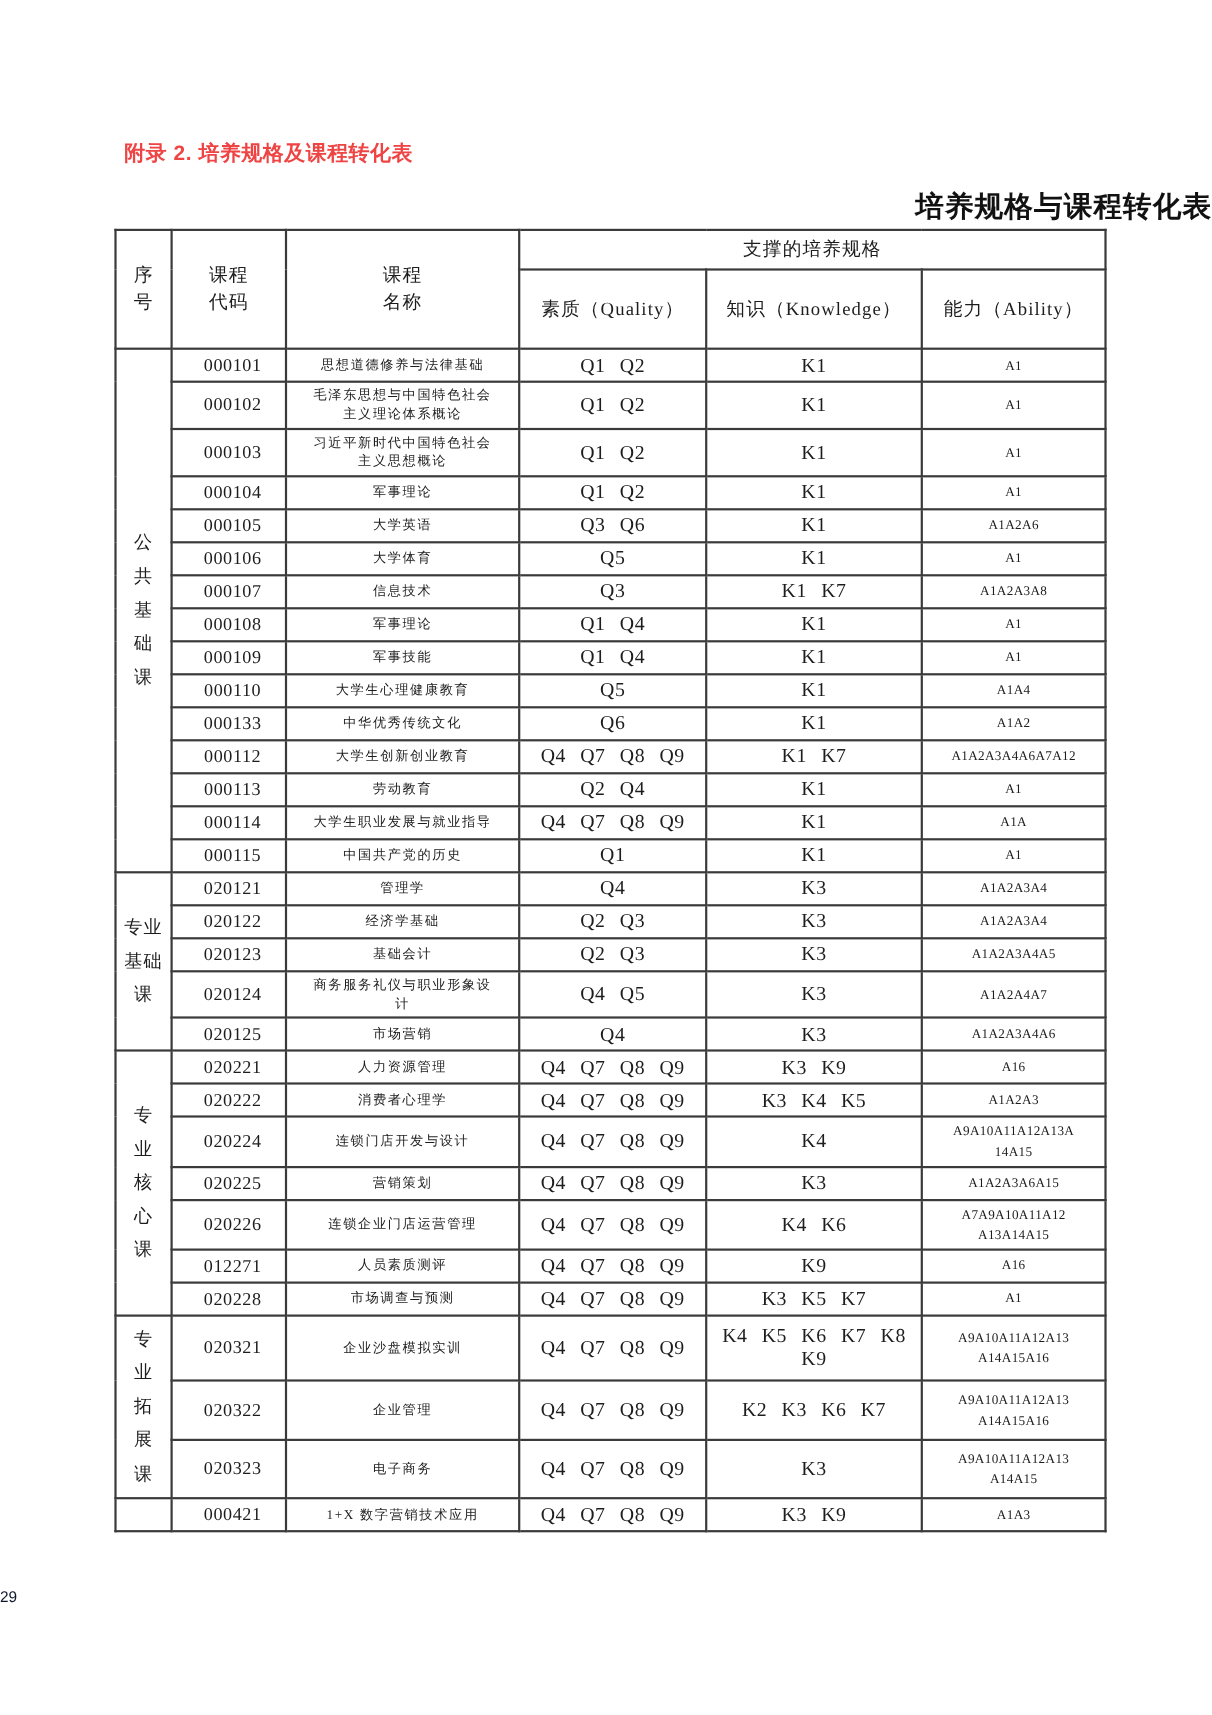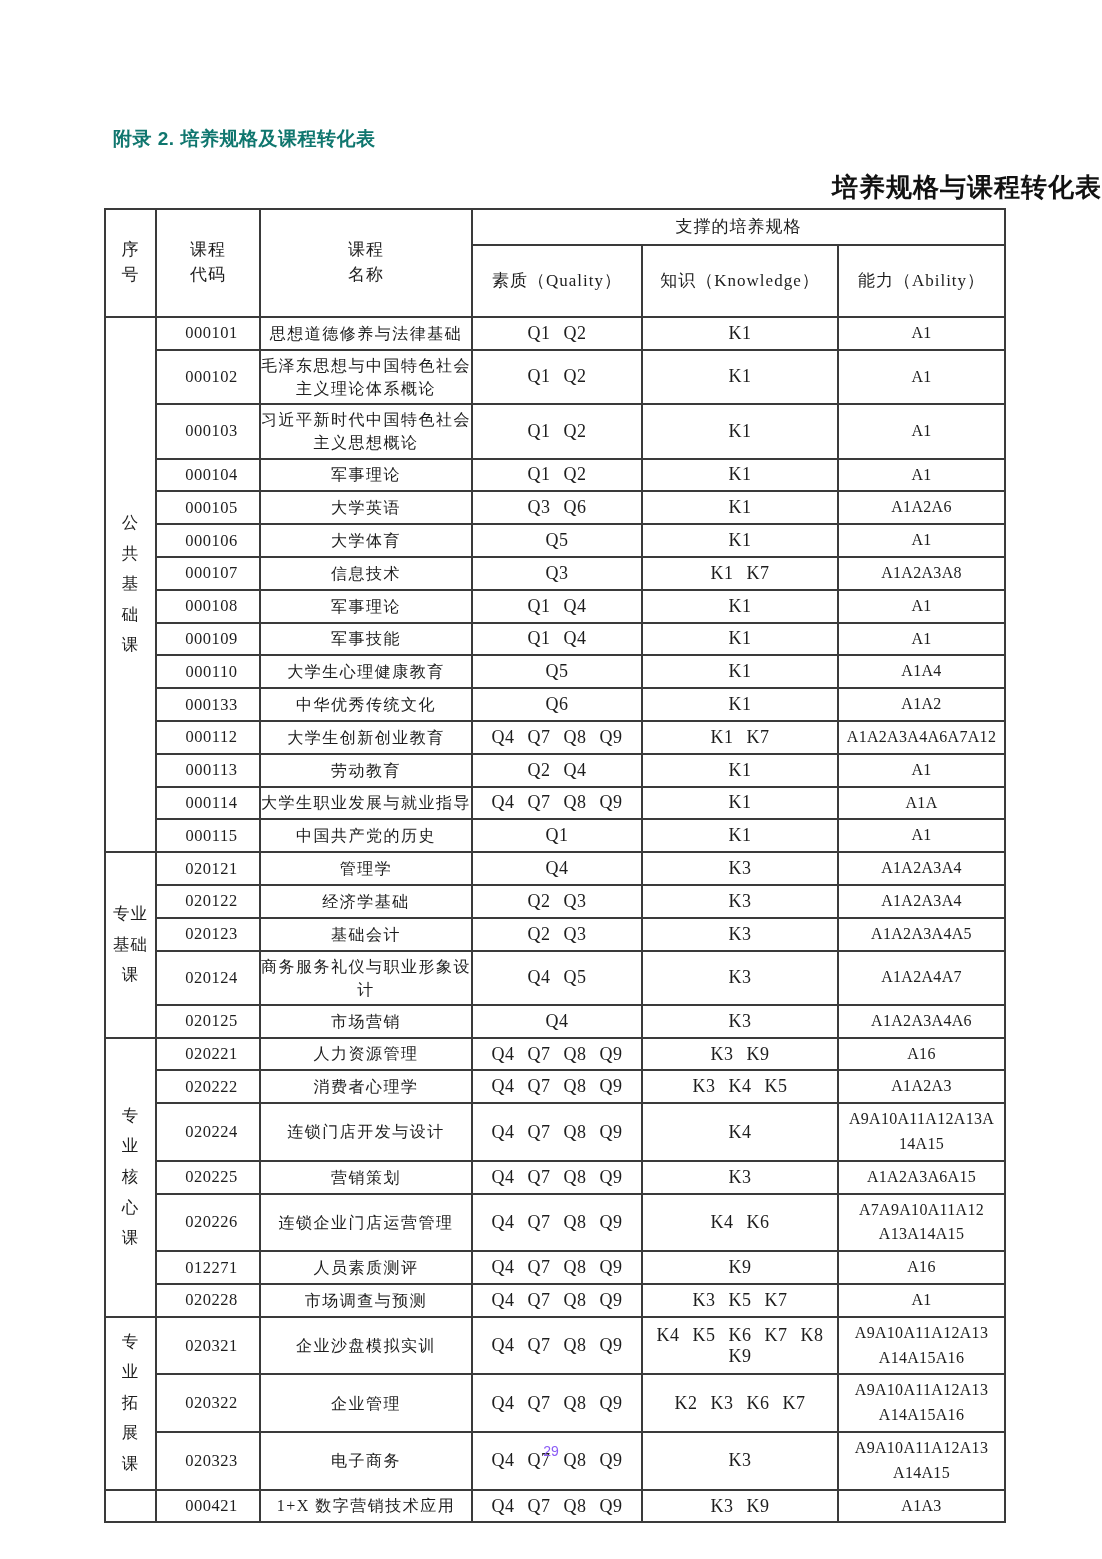--- a/index.html
+++ b/index.html
@@ -14,21 +14,21 @@
     overflow: hidden;
   }
   .appendix-heading {
     position: absolute;
     left: 113px;
     top: 126px;
     font-family: "Liberation Sans", "DejaVu Sans", sans-serif;
     font-weight: bold;
     font-size: 19px;
     letter-spacing: 0.5px;
-    color: #0f766e;
+    color: #ef4444;
   }
   .table-title {
     position: absolute;
     left: 0;
     top: 170px;
     width: 100%;
     text-align: right;
     font-family: "Liberation Sans", "DejaVu Sans", sans-serif;
     font-weight: bold;
     font-size: 26px;
@@ -60,45 +60,44 @@
   tr.header-row-2 th { height: 72px; }
   td.group-cell {
     font-size: 16.5px;
     line-height: 1.85;
     letter-spacing: 1px;
     white-space: pre-line;
     padding: 6px 2px;
   }
   td.code-cell { font-size: 16.5px; letter-spacing: 0.5px; height: 30px; padding-left: 11px; }
   td.name-cell {
-    font-size: 16px;
+    font-size: 12px;
     letter-spacing: 1.5px;
     line-height: 1.45;
-    padding: 3px 0;
+    padding: 3px 20px;
   }
   td.quality-cell, td.knowledge-cell {
     font-size: 18px;
     word-spacing: 8px;
     letter-spacing: 0.5px;
   }
   td.ability-cell {
-    font-size: 16px;
+    font-size: 12px;
     letter-spacing: 0.3px;
     line-height: 1.55;
     white-space: pre-line;
   }
   .page-number {
     position: absolute;
     left: 0;
     top: 1443px;
     width: 100%;
-    text-align: center;
     font-family: "Liberation Sans", "DejaVu Sans", sans-serif;
     font-size: 14px;
-    color: #8b5cf6;
+    color: #0f172a;
   }
 </style>
 </head>
 <body>
 
 <div class="page">
 
   <div class="appendix-heading">附录 2. 培养规格及课程转化表</div>
 
   <div class="table-title">培养规格与课程转化表</div>

